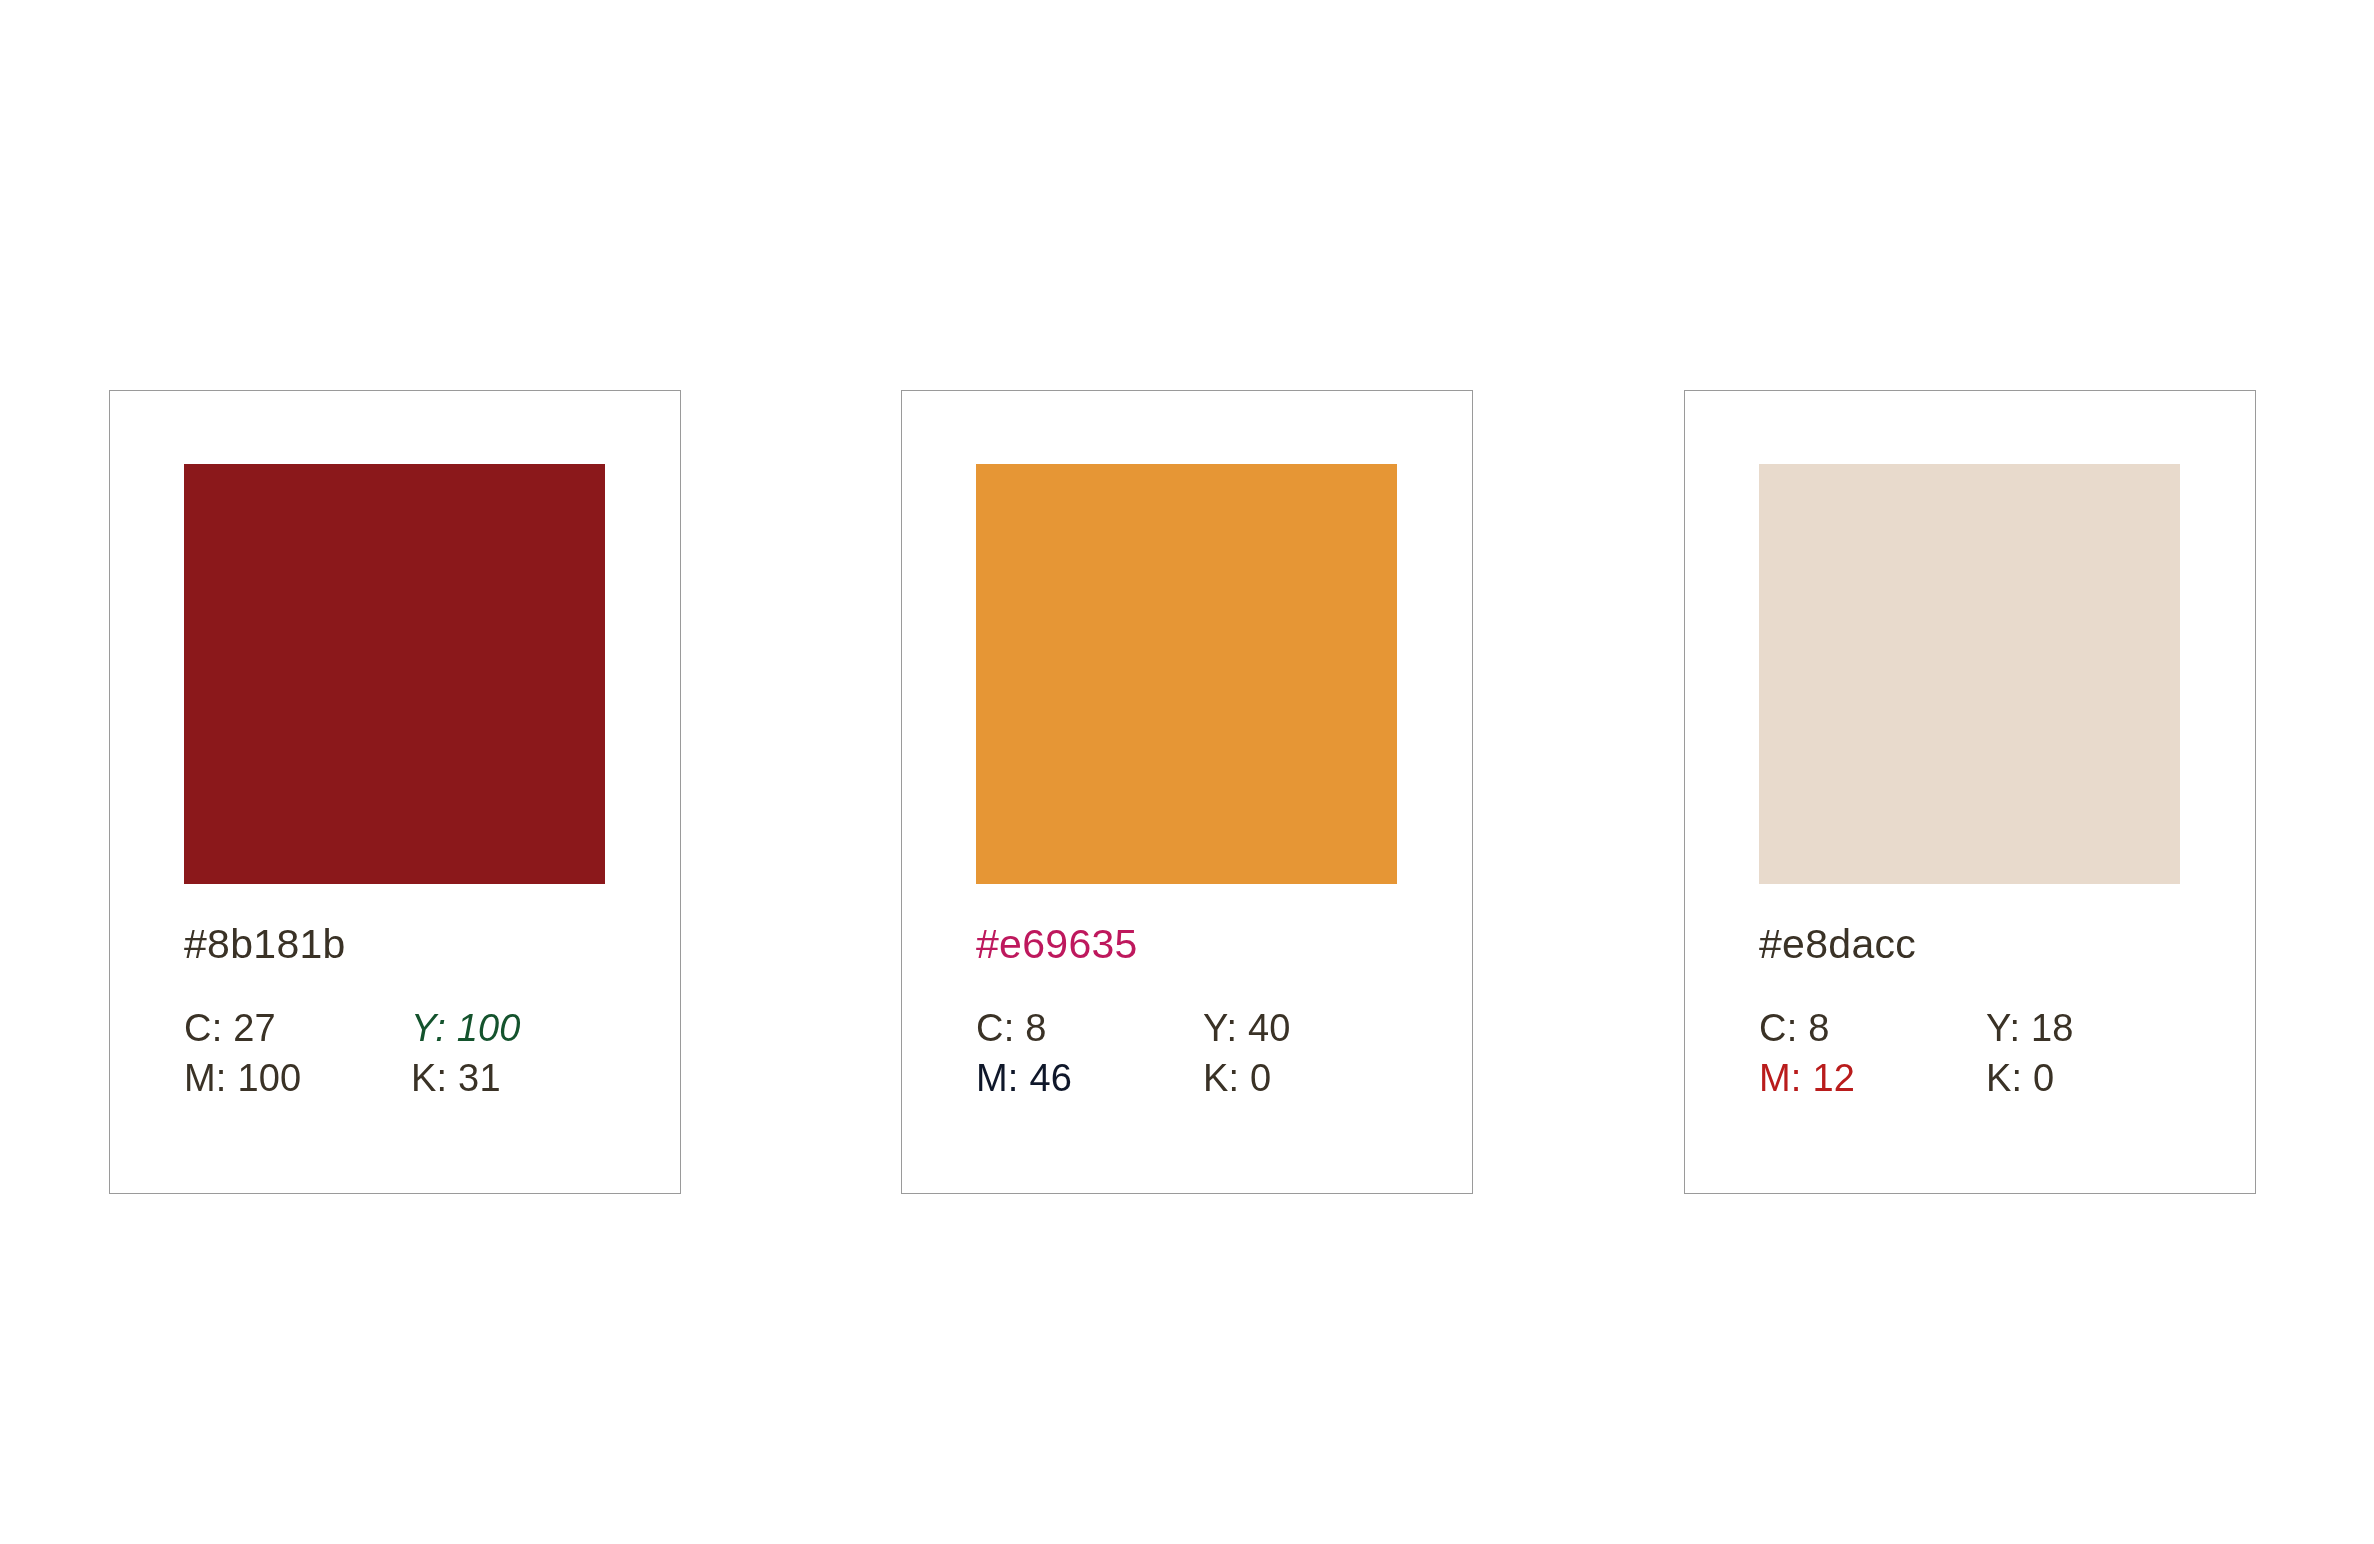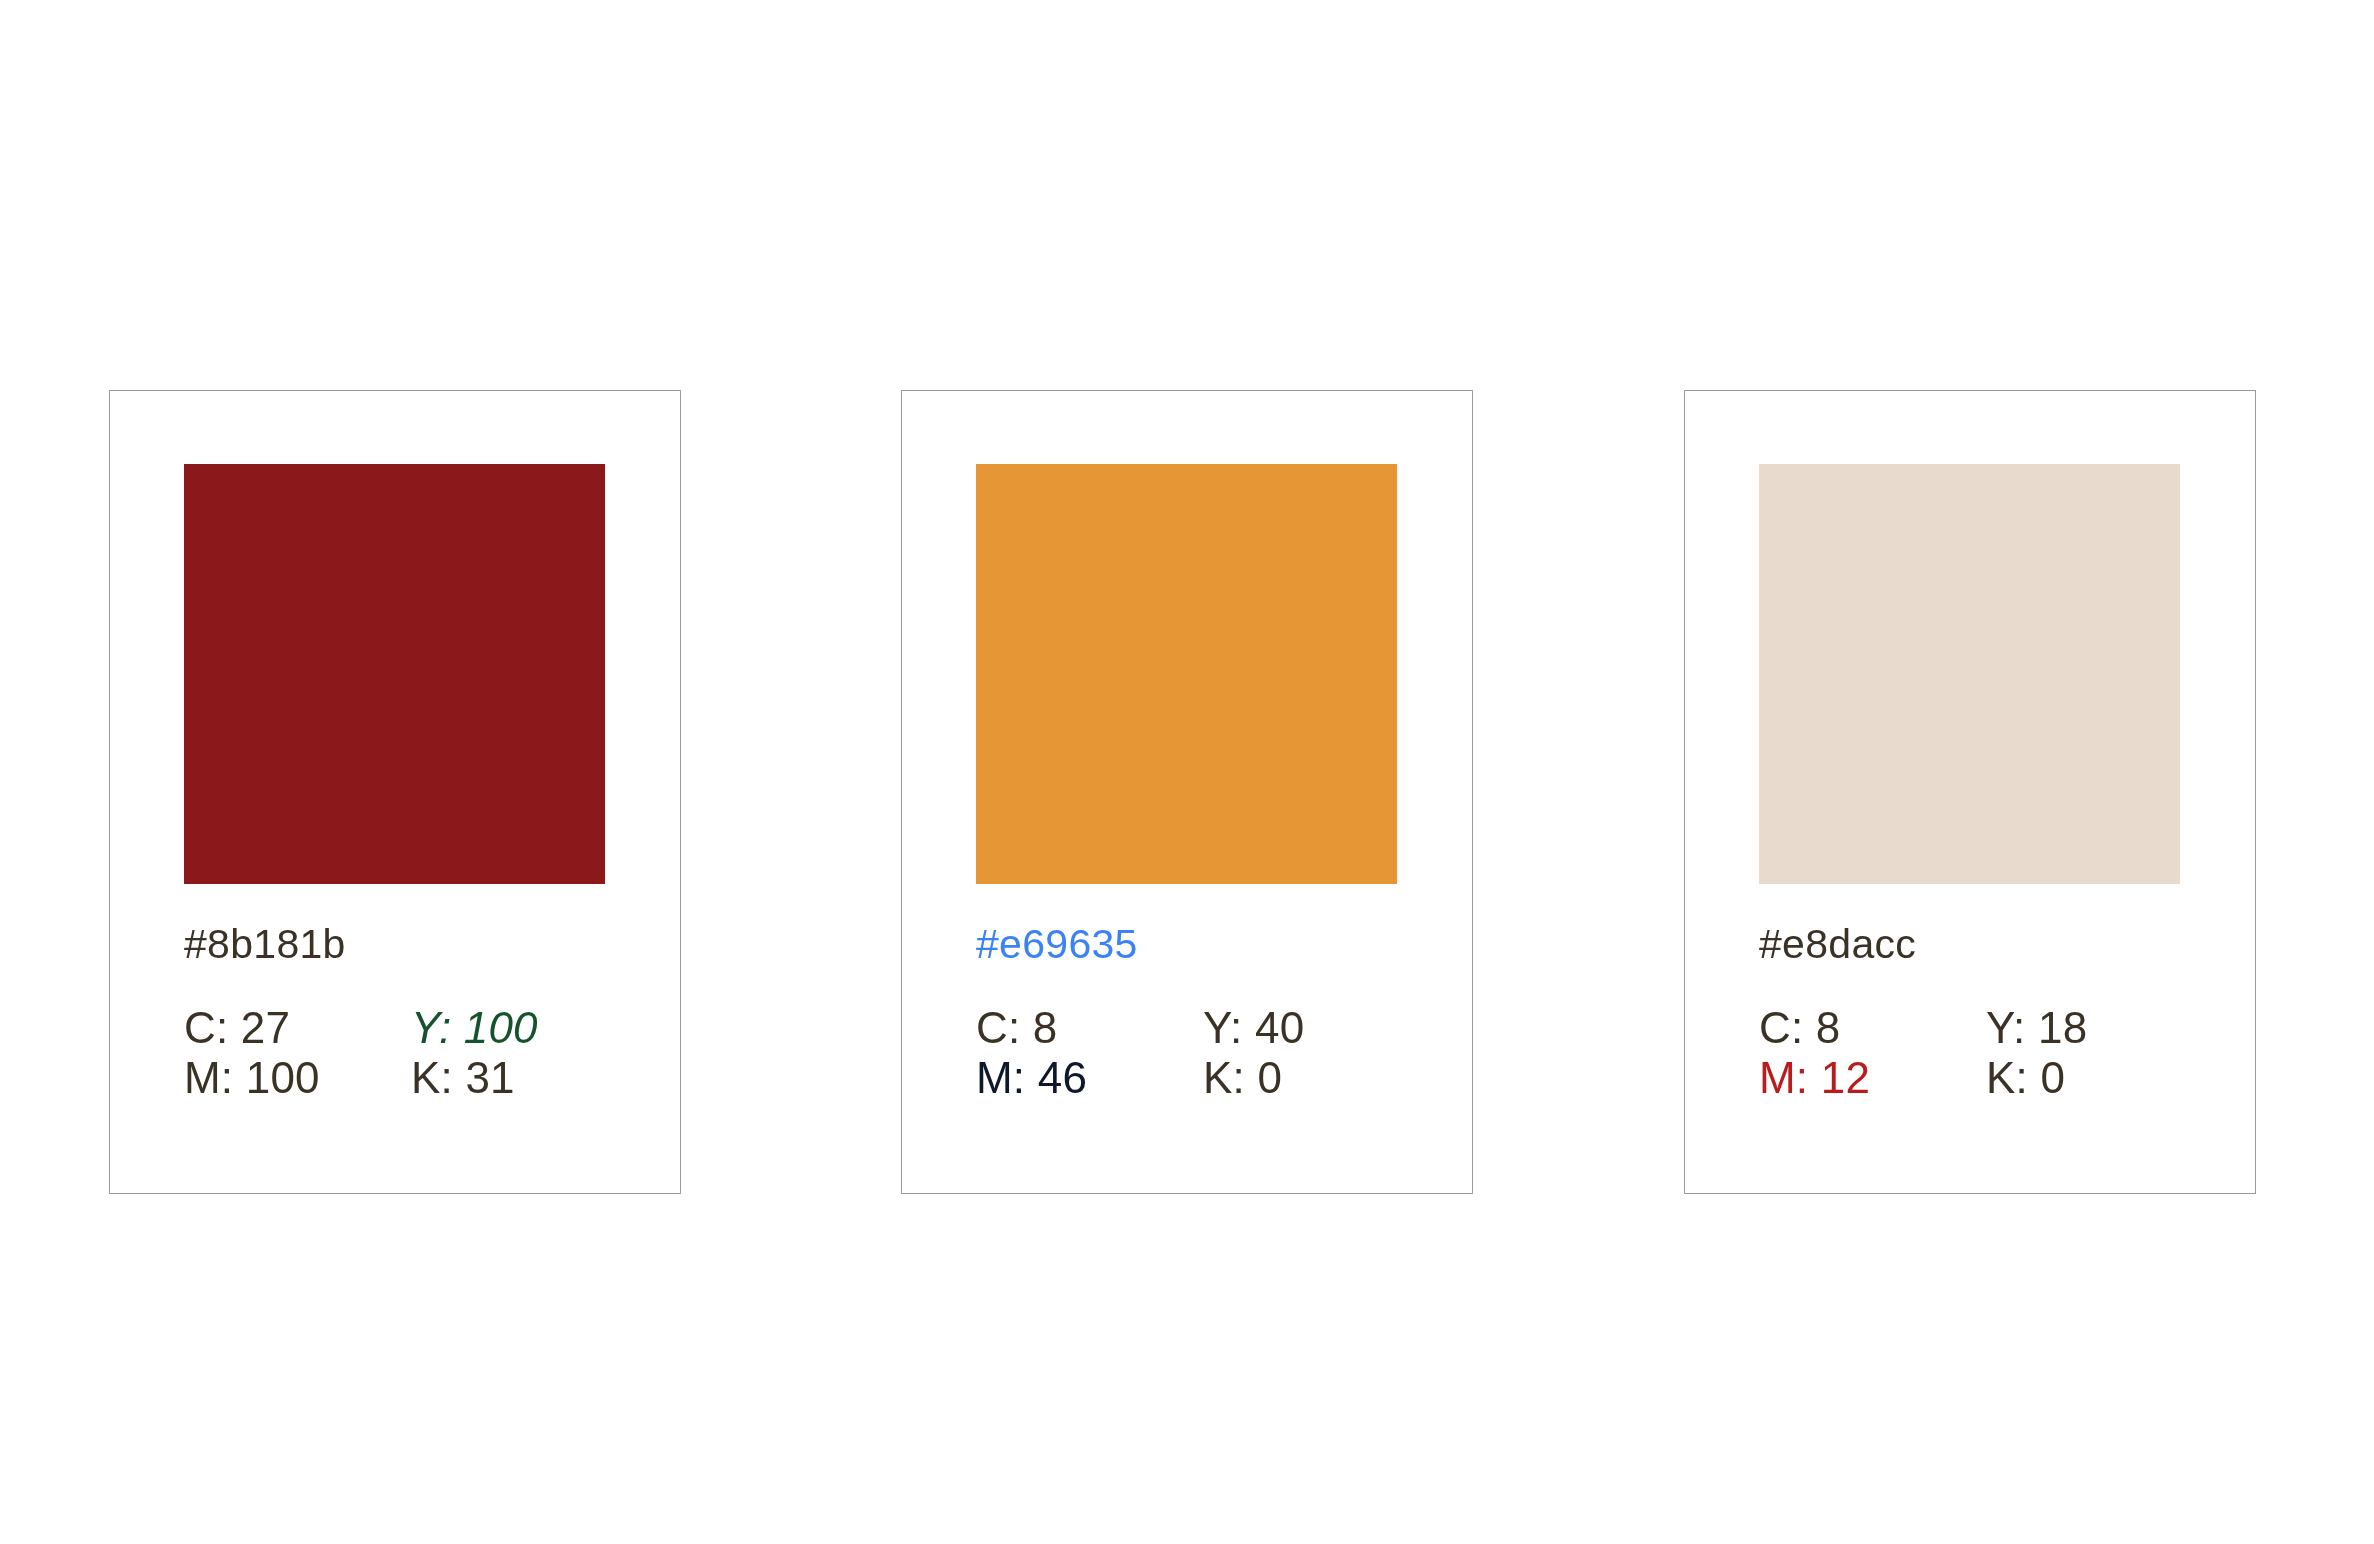--- a/index.html
+++ b/index.html
@@ -65,21 +65,21 @@
 
   .cmyk-grid {
     margin-top: 35px;
     display: grid;
     grid-template-columns: 227px auto;
     grid-auto-rows: 50px;
     align-items: start;
   }
 
   .cmyk-cell {
-    font-size: 44px;
+    font-size: 38px;
     line-height: 50px;
     letter-spacing: 0.2px;
     color: #3a3226;
     white-space: nowrap;
   }
 
   .cmyk-cell .chan-key { }
   .cmyk-cell .chan-val { }
 </style>
 </head>
@@ -108,21 +108,21 @@
           <span class="chan-key">K:</span> 
           <span class="chan-val">31</span>
         </div>
       </div>
     </div>
   </div>
 
   <div class="swatch-card card-1" style="border-color: rgb(154, 154, 154);">
     <div class="color-chip" style="background-color: rgb(230, 150, 53);"></div>
     <div class="card-meta">
-      <div class="hex-label" style="color: #3b82f6;">#e69635</div>
+      <div class="hex-label" style="color: #be185d;">#e69635</div>
       <div class="cmyk-grid">
         <div class="cmyk-cell" style="color: rgb(58, 50, 38);">
           <span class="chan-key">C:</span> 
           <span class="chan-val">8</span>
         </div>
         <div class="cmyk-cell" style="color: rgb(58, 50, 38);">
           <span class="chan-key">Y:</span> 
           <span class="chan-val">40</span>
         </div>
         <div class="cmyk-cell" style="color: #0f172a;">

